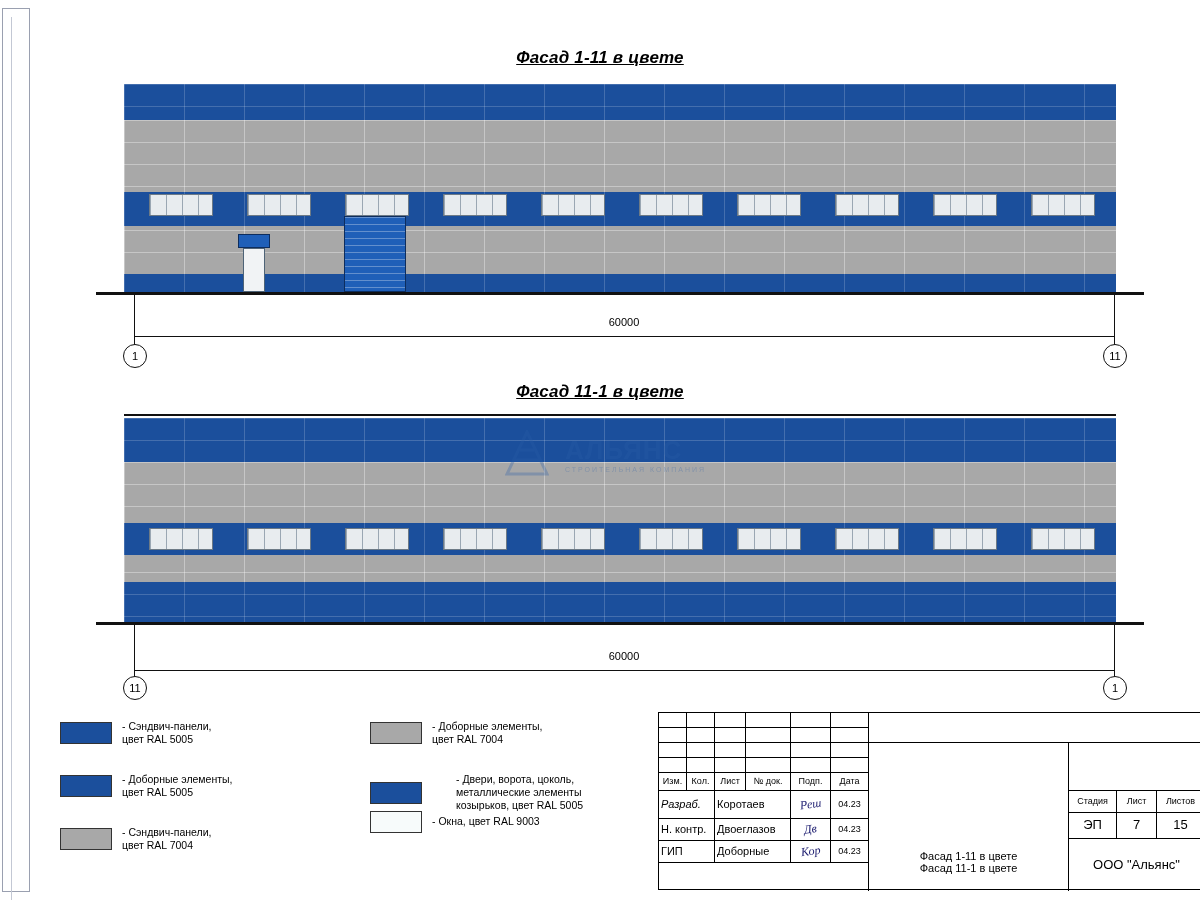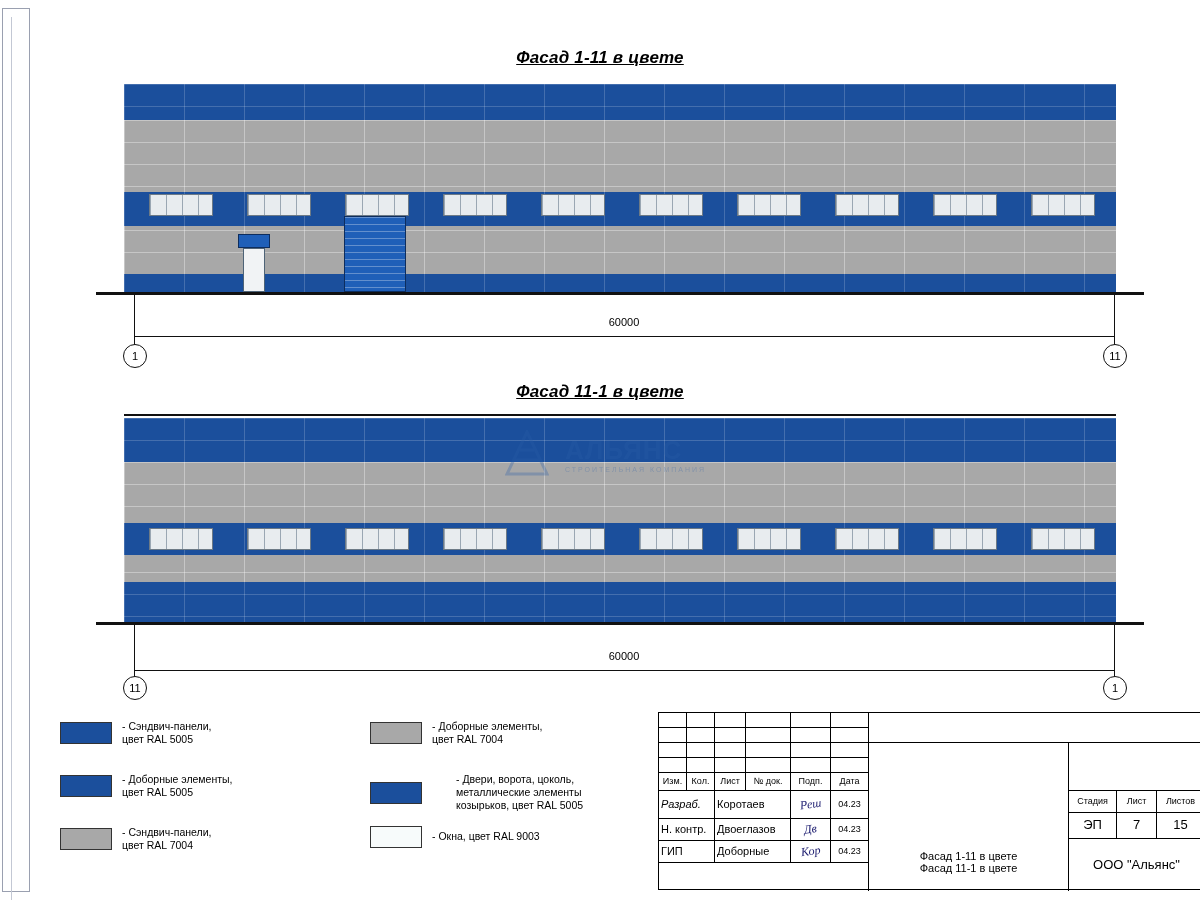--- a/index.html
+++ b/index.html
@@ -258,21 +258,21 @@
 металлические элементы
 козырьков, цвет RAL 5005</div>
     </div>
 
     <div class="legend-row" style="left:0;top:111px;">
       <div class="swatch" style="background:#a8a8a8;"></div>
       <div class="legend-text">- Сэндвич-панели,
 цвет RAL 7004</div>
     </div>
 
-    <div class="legend-row" style="left:310px;top:111px;">
+    <div class="legend-row" style="left:310px;top:96px;">
       <div class="swatch" style="background:#f7fbfb;"></div>
       <div class="legend-text">- Окна, цвет RAL 9003</div>
     </div>
   </div>
 
   <div class="stamp" style="left:658px;top:712px;width:545px;height:178px;">
 
     <div class="cell" style="left:0;top:0;width:28px;height:15px;"></div>
     <div class="cell" style="left:28px;top:0;width:28px;height:15px;"></div>
     <div class="cell" style="left:56px;top:0;width:31px;height:15px;"></div>

